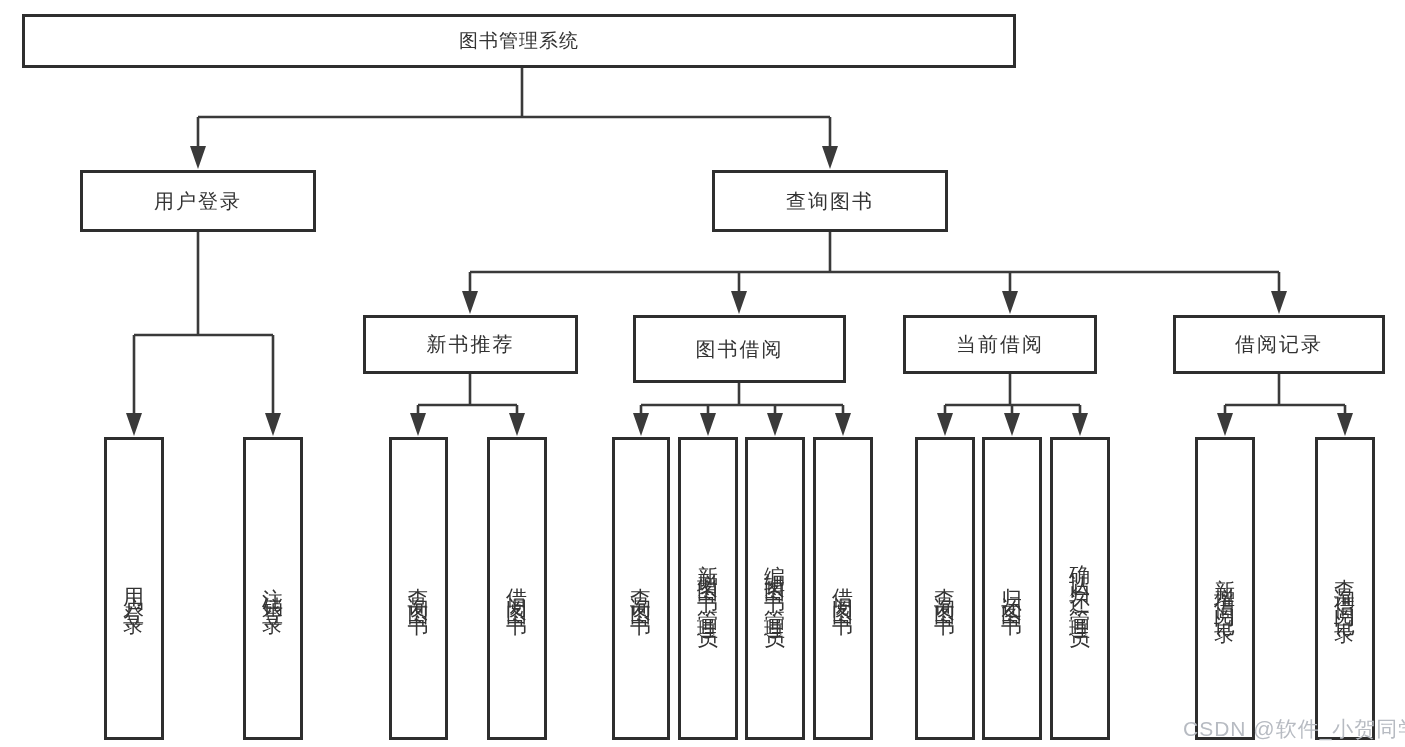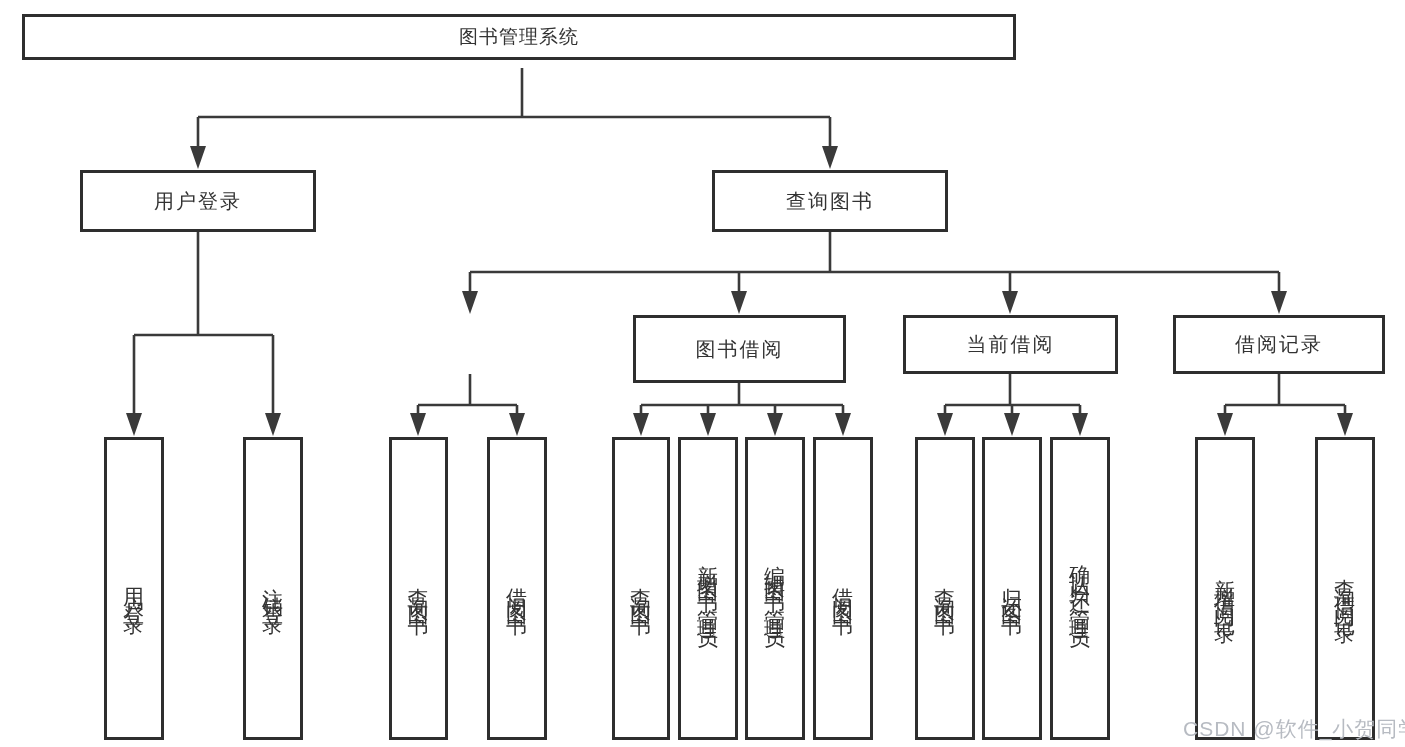--- a/index.html
+++ b/index.html
@@ -106,35 +106,38 @@
       <polygon points="767,413 783,413 775,436"></polygon>
       <polygon points="835,413 851,413 843,436"></polygon>
       <polygon points="937,413 953,413 945,436"></polygon>
       <polygon points="1004,413 1020,413 1012,436"></polygon>
       <polygon points="1072,413 1088,413 1080,436"></polygon>
       <polygon points="1217,413 1233,413 1225,436"></polygon>
       <polygon points="1337,413 1353,413 1345,436"></polygon>
     </g>
   </svg>
 
-  <div class="box title" style="left:22px;top:14px;width:994px;height:46px;">
+  <div class="box title" style="left:22px;top:14px;width:994px;height:54px;">
     <span>图书管理系统</span>
   </div>
 
   <div class="box h-node" style="left:80px;top:170px;width:236px;height:62px;">
     <span>用户登录</span>
   </div>
   <div class="box h-node" style="left:712px;top:170px;width:236px;height:62px;">
     <span>查询图书</span>
   </div>
 
+  <div class="box h-node" style="left:363px;top:315px;width:215px;height:59px;">
+    <span>新书推荐</span>
+  </div>
   <div class="box h-node" style="left:633px;top:315px;width:213px;height:68px;">
     <span>图书借阅</span>
   </div>
-  <div class="box h-node" style="left:903px;top:315px;width:215px;height:59px;text-align:center;">
+  <div class="box h-node" style="left:903px;top:315px;width:194px;height:59px;text-align:center;">
     <span>当前借阅</span>
   </div>
   <div class="box h-node" style="left:1173px;top:315px;width:212px;height:59px;">
     <span>借阅记录</span>
   </div>
 
   <div class="box leaf" style="left:104px;top:437px;width:60px;height:303px;">
     <span class="vtext">用户登录</span>
   </div>
   <div class="box leaf" style="left:243px;top:437px;width:60px;height:303px;">

